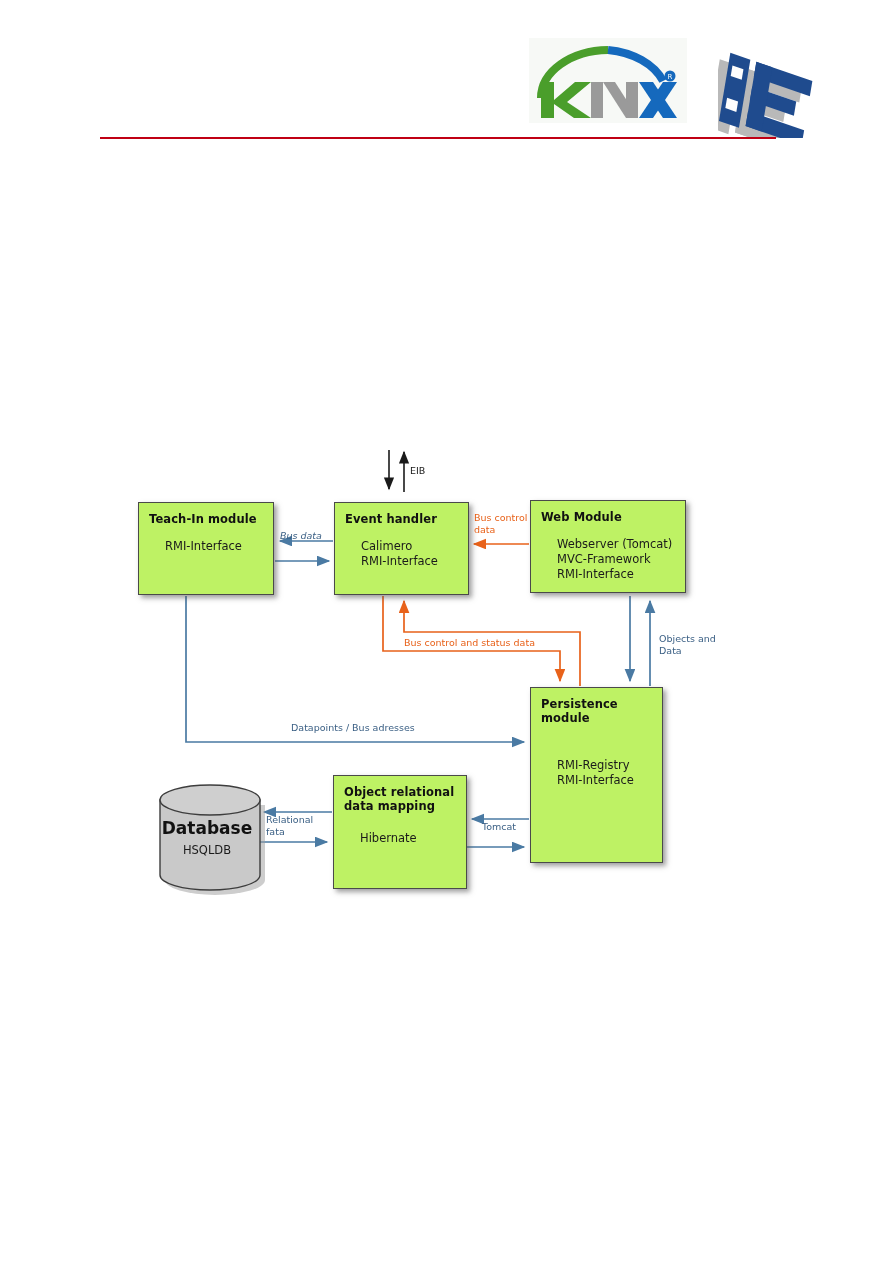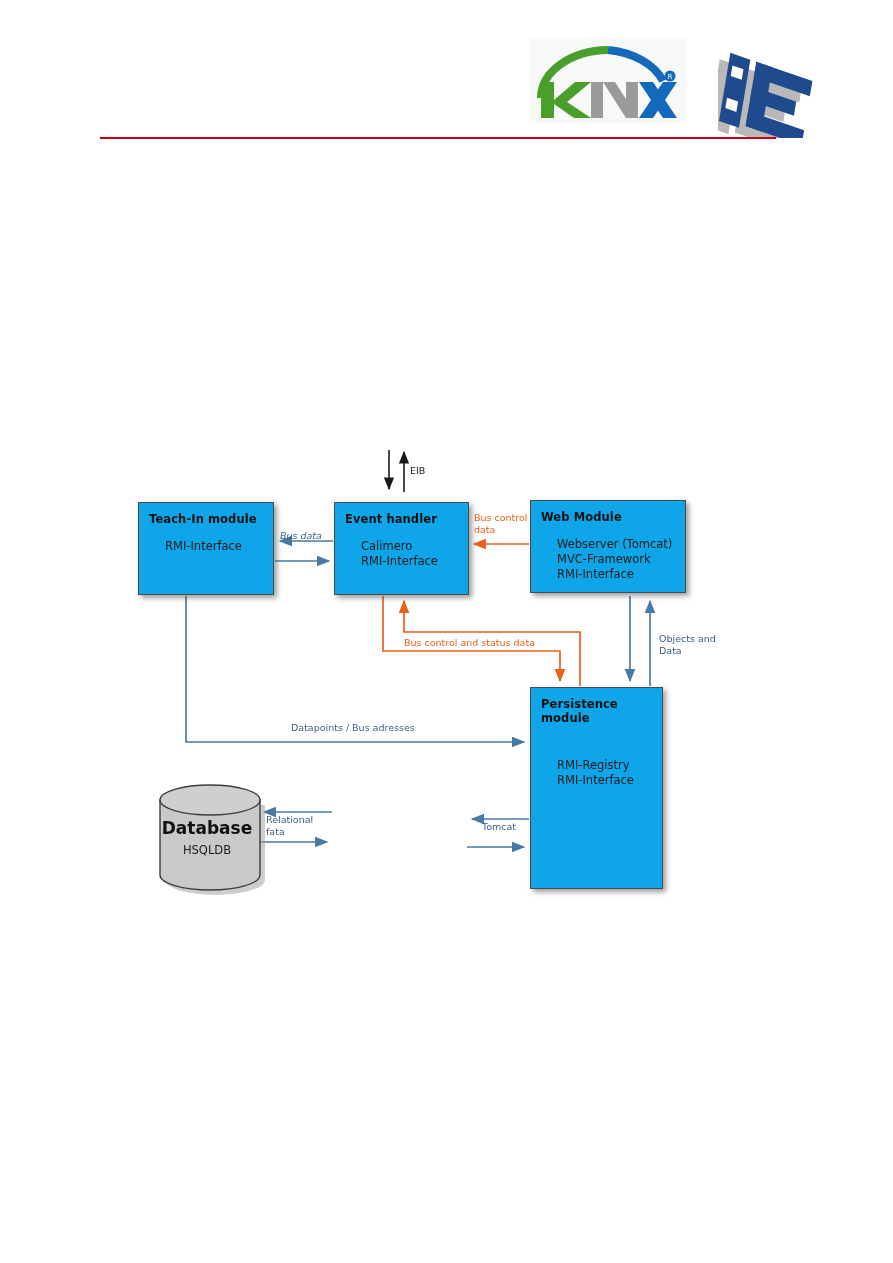--- a/index.html
+++ b/index.html
@@ -47,21 +47,21 @@
   #diagram {
     position: absolute;
     left: 0; top: 0;
     width: 893px; height: 1263px;
   }
   #diagram svg { position: absolute; left: 0; top: 0; }
 
   
   .node {
     position: absolute;
-    background: #0ea5e9;
+    background: #bef264;
     border: 1px solid #4a4a4a;
     box-shadow: 3px 3px 5px rgba(80,80,80,0.55);
     box-sizing: border-box;
     padding: 9px 0 0 10px;
   }
   .node .title {
     font-weight: bold;
     font-size: 11.5px;
     color: #111111;
     line-height: 14px;
@@ -73,21 +73,21 @@
     line-height: 15px;
     margin-left: 16px;
   }
   .node .body.gap-1 { margin-top: 13px; }
   .node .body.gap-2 { margin-top: 18px; }
   .node .body.gap-3 { margin-top: 33px; }
 
   #node-teachin   { left: 138px; top: 502px; width: 136px; height: 93px; }
   #node-event     { left: 334px; top: 502px; width: 135px; height: 93px; }
   #node-web       { left: 530px; top: 500px; width: 156px; height: 93px; }
-  #node-persist   { left: 530px; top: 687px; width: 133px; height: 202px; }
+  #node-persist   { left: 530px; top: 687px; width: 133px; height: 176px; }
   #node-orm       { left: 333px; top: 775px; width: 134px; height: 114px; }
 
   
   #node-db {
     position: absolute;
     left: 155px; top: 778px;
     width: 104px; height: 112px;
   }
   #node-db svg { position: absolute; left: -5px; top: -4px; }
   #node-db .db-label {
@@ -269,20 +269,25 @@
 RMI-Interface</div>
     </div>
 
     <div class="node" id="node-persist">
       <div class="title" style="white-space:pre-line">Persistence
 module</div>
       <div class="body gap-3" style="white-space:pre-line">RMI-Registry
 RMI-Interface</div>
     </div>
 
+    <div class="node" id="node-orm">
+      <div class="title" style="white-space:pre-line">Object relational
+data mapping</div>
+      <div class="body gap-2" style="white-space: pre-line;">Hibernate</div>
+    </div>
 
     <div id="node-db">
       <svg width="118" height="124" viewBox="0 0 118 124" xmlns="http://www.w3.org/2000/svg">
         <g transform="translate(6,6)">
 
           <path d="M4 20 L4 95 A 50 15 0 0 0 104 95 L104 20 z" fill="#9c9c9c" opacity="0.5" transform="translate(5,5)"></path>
 
           <path d="M4 20 L4 95 A 50 15 0 0 0 104 95 L104 20 z" fill="#c9c9c9" stroke="#3d3d3d" stroke-width="1.4"></path>
 
           <ellipse cx="54" cy="20" rx="50" ry="15" fill="#cfcfcf" stroke="#3d3d3d" stroke-width="1.4"></ellipse>

